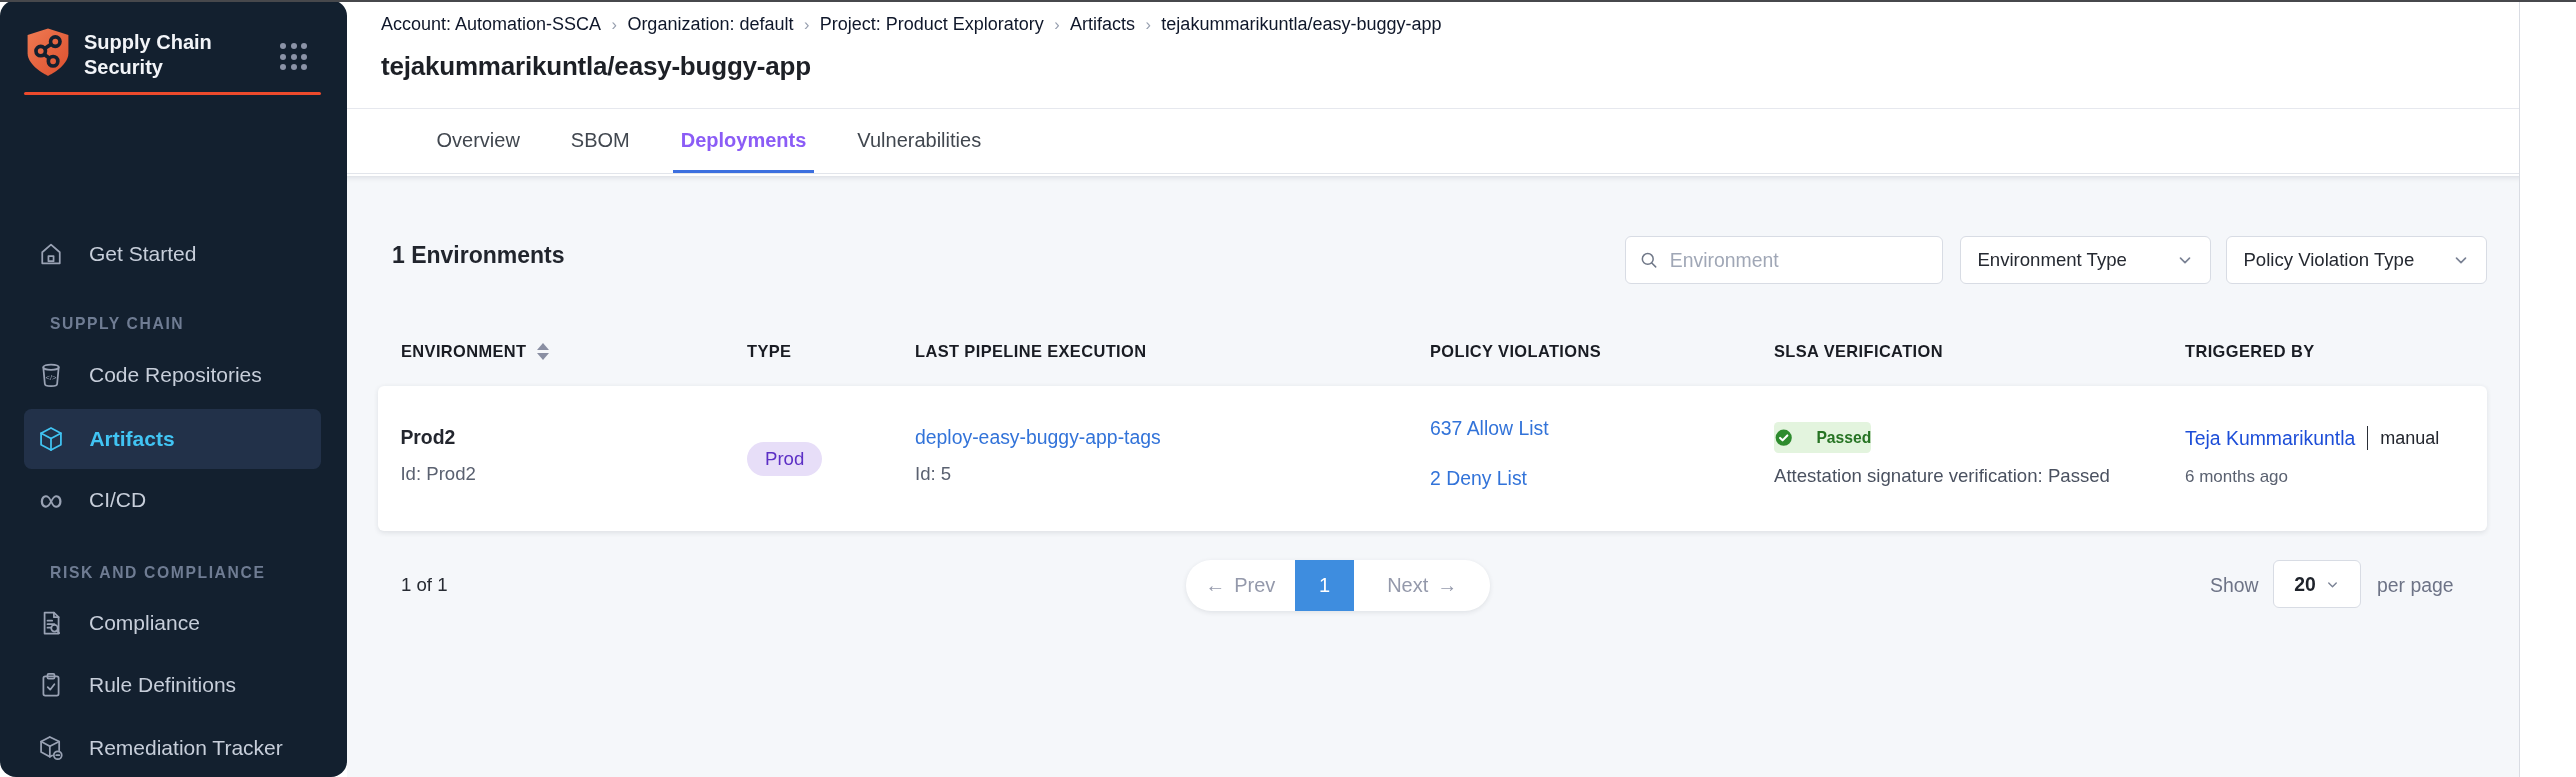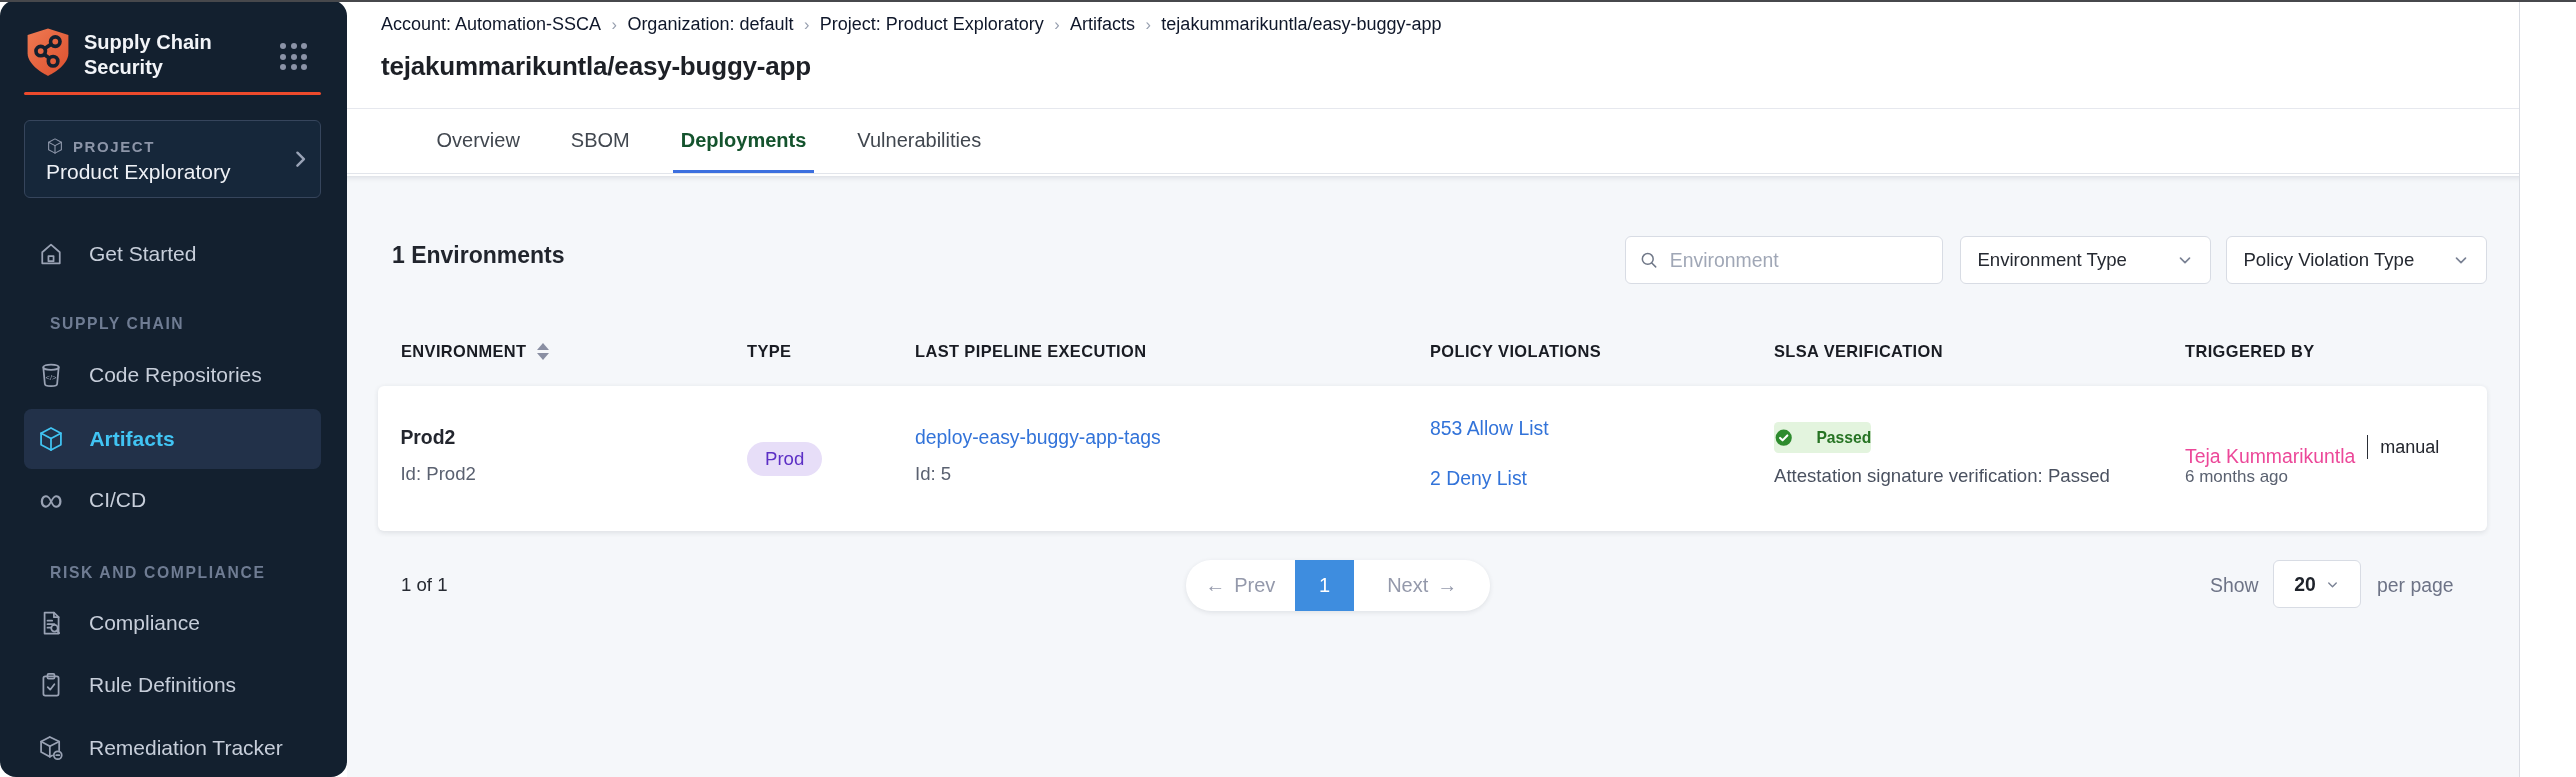--- a/index.html
+++ b/index.html
@@ -36,21 +36,21 @@
   
   .main { position:absolute; left:347px; top:2.2px; width:2229px; height:775px; background:#ffffff; }
   .breadcrumb { position:absolute; left:34px; top:12px; display:flex; align-items:center; font-size:18px; white-space:nowrap; }
   .crumb { color:#0f172a; cursor:pointer; }
   .crumb-sep { color:#98a0b0; margin:0 10.4px; font-size:16.4px; }
   .page-title { position:absolute; left:34px; top:49px; font-size:26px; font-weight:700; color:#1d2026; letter-spacing:-0.2px; }
   .header-top { position:absolute; left:0; top:0; width:100%; height:107px; border-bottom:1.5px solid #e6e8ee; background:#fff; }
 
   .tabbar { position:absolute; left:0; top:108px; width:100%; height:64px; background:#fff; border-bottom:1.5px solid #e2e5eb; display:flex; align-items:stretch; padding-left:82px; }
   .tab { display:flex; align-items:center; padding:0 7.5px; margin-right:36px; font-size:20px; color:#41474f; border-bottom:3.7px solid transparent; cursor:pointer; }
-  .tab.active { color:#14532d; font-weight:700; border-bottom-color:#3c6fdf; }
+  .tab.active { color:#8b5cf6; font-weight:700; border-bottom-color:#3c6fdf; }
 
   .content { position:absolute; left:0; top:174px; width:100%; height:601px; background:#f5f7fa; box-shadow:inset 0 7.5px 7.5px -7.5px rgba(20,30,50,.18); }
   .env-heading { position:absolute; left:45px; top:66px; font-size:23px; font-weight:700; color:#21252d; }
 
   .search-box { position:absolute; left:1278px; top:60px; width:318px; height:48px; background:#fff; border:1.5px solid #d8dce4; border-radius:6px; display:flex; align-items:center; padding:0 13.4px; gap:10.4px; }
   .search-box input { border:none; outline:none; font-size:19.4px; color:#30343d; width:100%; font-family:inherit; background:transparent; }
   .search-box input::placeholder { color:#a0a7b6; }
   .dropdown { position:absolute; top:60px; height:48px; background:#fff; border:1.5px solid #d8dce4; border-radius:6px; display:flex; align-items:center; justify-content:space-between; padding:0 16.4px; cursor:pointer; }
   .dd-env { left:1613px; width:251px; }
   .dd-policy { left:1879px; width:261px; }
@@ -64,21 +64,21 @@
   .row-card { position:absolute; left:31px; top:210px; width:2109px; height:145px; background:#fff; border-radius:6px; box-shadow:0 1.5px 5.2px rgba(31,38,53,.10); }
   .cell { position:absolute; white-space:nowrap; }
   .cell-line1 { font-size:19.4px; color:#23262e; font-weight:700; }
   .cell-line2 { font-size:18.6px; color:#5a6170; }
   .link { color:#3273d9; font-size:19.4px; font-weight:500; cursor:pointer; }
   .badge-prod { position:absolute; left:369px; top:56px; height:34px; border-radius:17px; background:#e7def8; color:#5c2fc5; font-size:18.6px; display:inline-flex; align-items:center; padding:0 18px; }
   .badge-passed { position:absolute; left:1396px; top:36px; height:31px; border-radius:4.5px; background:#e3f4de; color:#267323; font-size:15.7px; font-weight:700; display:inline-flex; align-items:center; gap:23px; padding:0 0; }
   .badge-passed svg { width:19.4px; height:19.4px; }
   .slsa-detail { position:absolute; left:1396px; top:79px; font-size:18.6px; color:#4a5160; }
   .trig-row { position:absolute; left:1807px; top:40px; display:flex; align-items:center; }
-  .trig-name { font-size:19.4px; color:#ec4899;margin-top:19px; }
+  .trig-name { font-size:19.4px; color:#1d4ed8; }
   .vbar { display:inline-block; width:0; height:24px; border-left:1.5px solid #2a2e36; margin:0 12px; }
   .trig-type { font-size:18px; color:#23262e; }
   .trig-time { position:absolute; left:1807px; top:81px; font-size:17px; color:#5a6170; }
 
   .page-summary { position:absolute; left:54px; top:398px; font-size:18.6px; color:#272b33; }
   .pagination { position:absolute; left:839px; top:384px; width:304px; height:51px; background:#fff; border-radius:25px; box-shadow:0 1.5px 5.2px rgba(31,38,53,.10); display:flex; overflow:hidden; align-items:stretch; }
   .pg-btn { display:flex; align-items:center; justify-content:center; gap:9px; font-size:20px; color:#9499ab; cursor:pointer; }
   .pg-prev { width:109px; }
   .pg-next { width:136px; }
   .pg-page { width:60px; background:#3e8ddf; color:#fff; display:flex; align-items:center; justify-content:center; font-size:20px; cursor:pointer; }
@@ -127,36 +127,20 @@
       <span></span>
       <span></span>
       <span></span>
       <span></span>
       <span></span>
       <span></span>
   </div>
 
   <div class="brand-divider"></div>
 
-  <div class="project-box">
-    <div class="project-row1">
-      <span class="nav-icon" style="width:18px;height:18px;flex-basis:18px;color:#8c95a8">
-        <svg viewBox="0 0 24 24" style="width:18px;height:18px">
-            <path d="M12 2.5 L20.5 7 V17 L12 21.5 L3.5 17 V7 Z"></path>
-            <path d="M3.5 7 L12 11.5 L20.5 7"></path>
-            <path d="M12 11.5 V21.5"></path>
-          </svg>
-      </span>
-      <span class="project-label">PROJECT</span>
-    </div>
-    <div class="project-name">Product Exploratory</div>
-    <svg class="project-chevron" width="22.4" height="22.4" viewBox="0 0 24 24" fill="none" stroke="#99a3b6" stroke-width="2.6" stroke-linecap="round" stroke-linejoin="round">
-        <path d="M9 5 L16 12 L9 19"></path>
-      </svg>
-  </div>
 
   <div class="nav-row" style="top:236px">
     <span class="nav-icon">
       <svg viewBox="0 0 24 24">
           <path d="M4.5 10.5 L12 4 L19.5 10.5 V20 H4.5 Z"></path>
           <rect x="9.8" y="13.8" width="4.4" height="4.4"></rect>
         </svg>
     </span>
     <span class="nav-label">Get Started</span>
   </div>
@@ -298,21 +282,21 @@
 
     <div class="row-card">
       <div class="cell cell-line1" style="left:22.4px; top:40px">Prod2</div>
       <div class="cell cell-line2" style="left:22.4px; top:77px">Id: Prod2</div>
 
       <div class="badge-prod">Prod</div>
 
       <div class="cell link" style="left:537px; top:40px">deploy-easy-buggy-app-tags</div>
       <div class="cell cell-line2" style="left:537px; top:77px">Id: 5</div>
 
-      <div class="cell link" style="left:1052px; top:31px">853 Allow List</div>
+      <div class="cell link" style="left:1052px; top:31px">637 Allow List</div>
       <div class="cell link" style="left:1052px; top:81px">2 Deny List</div>
 
       <div class="badge-passed">
         <svg viewBox="0 0 24 24">
             <circle cx="12" cy="12" r="10" fill="#2e8b2e"></circle>
             <path d="M7.5 12.3 L10.6 15.3 L16.5 9.2" stroke="#ffffff" stroke-width="2.6" fill="none" stroke-linecap="round" stroke-linejoin="round"></path>
           </svg>
         <span>Passed</span>
       </div>
       <div class="slsa-detail">Attestation signature verification: Passed</div>

